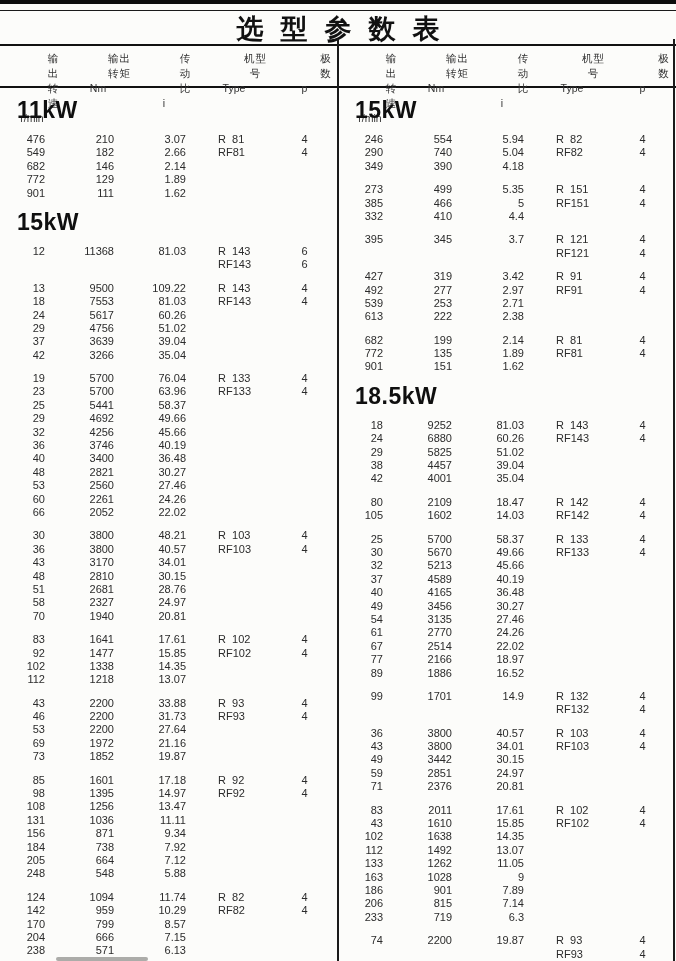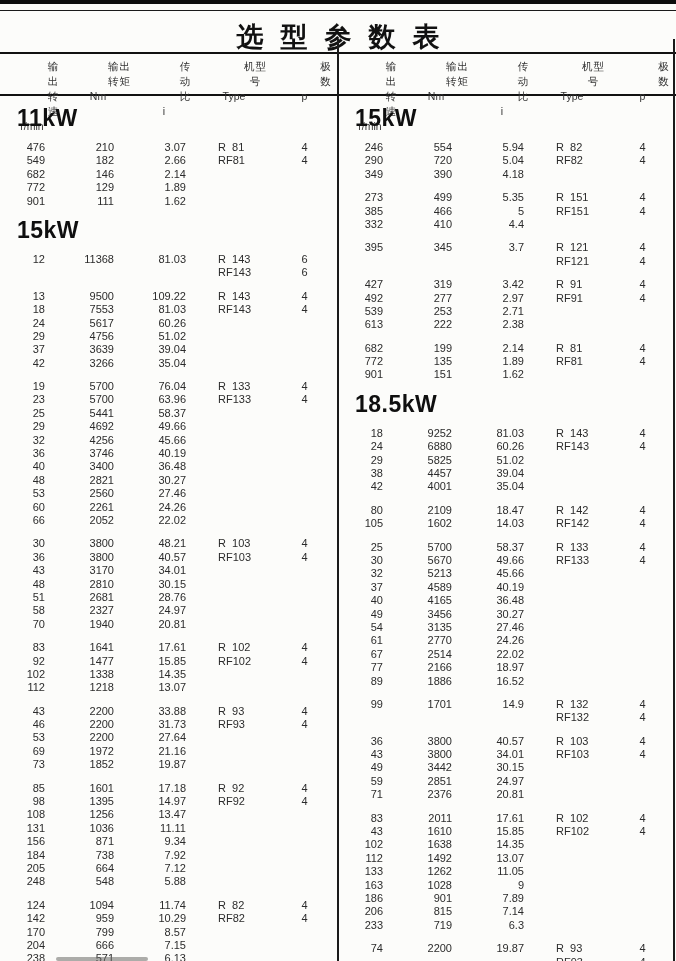--- a/index.html
+++ b/index.html
@@ -7,21 +7,21 @@
     width:676px;height:961px;position:relative;overflow:hidden;
     background:#fcfcfa;color:#2b2b2b;
     font-family:"Liberation Sans","DejaVu Sans",sans-serif;
     -webkit-font-smoothing:antialiased;
   }
   .top-bar{height:4px;background:#0d0d0d;}
   .thin-rule{height:1px;background:#1a1a1a;margin-top:6px;}
   .title{
     text-align:center;font-size:27px;font-weight:bold;color:#111;
     line-height:29px;height:29px;letter-spacing:17px;text-indent:17px;
-    margin-top:12px;
+    margin-top:4px;
   }
   .title-rule{height:2px;background:#111;}
   .header-halves{display:flex;height:40px;}
   .half{width:337px;display:grid;grid-template-columns:64px 68px 64px 76px 65px;}
   .half.right{width:338px;margin-left:1px;}
   .hcol{text-align:center;padding-top:5px;font-size:10.5px;color:#333;}
   .hcol .lab{line-height:15px;letter-spacing:1px;margin-left:43px;}
   .hcol .unit{line-height:15px;letter-spacing:0;}
   .header-rule{height:2px;background:#111;}
   .body-wrap{display:flex;}
@@ -509,21 +509,21 @@
       <div class="block">
         <div class="row">
           <div class="c c0">246</div>
           <div class="c c1">554</div>
           <div class="c c2">5.94</div>
           <div class="c c3">R  82</div>
           <div class="c c4">4</div>
         </div>
         <div class="row">
           <div class="c c0">290</div>
-          <div class="c c1">720</div>
+          <div class="c c1">740</div>
           <div class="c c2">5.04</div>
           <div class="c c3">RF82</div>
           <div class="c c4">4</div>
         </div>
         <div class="row">
           <div class="c c0">349</div>
           <div class="c c1">390</div>
           <div class="c c2">4.18</div>
           <div class="c c3"></div>
           <div class="c c4"></div>

